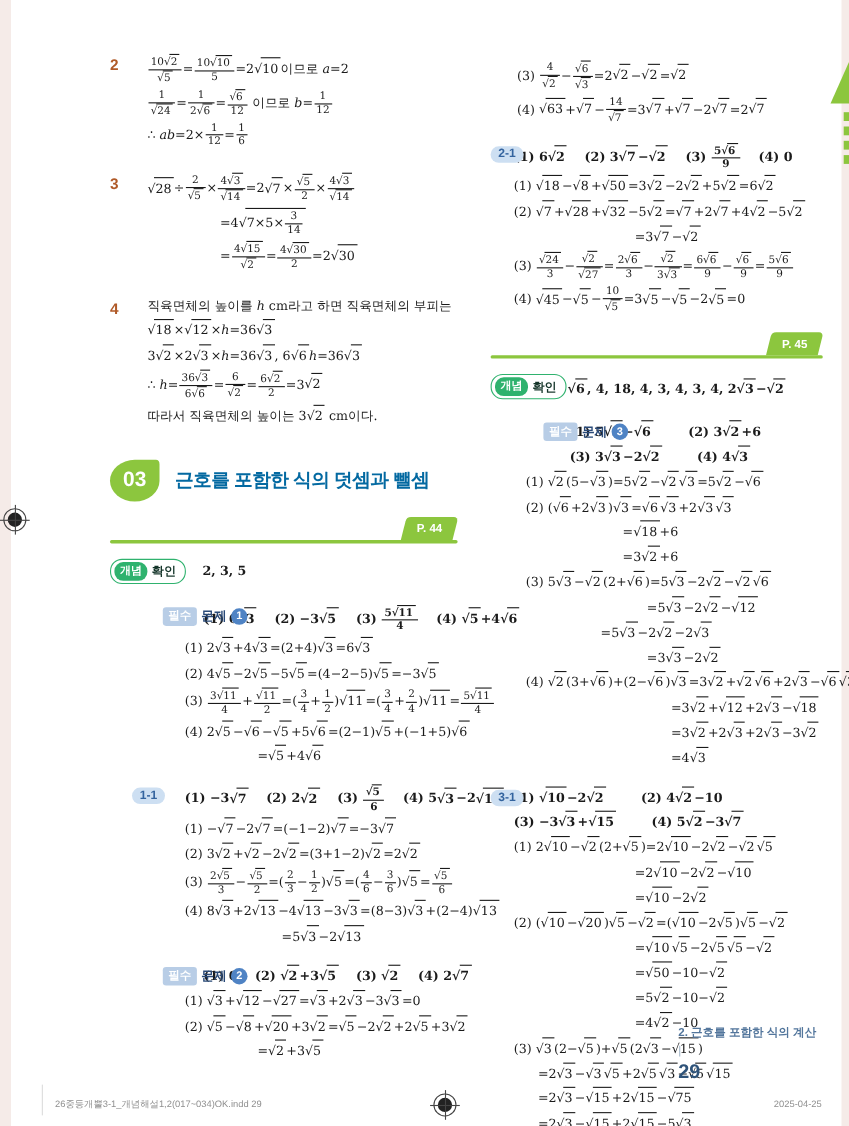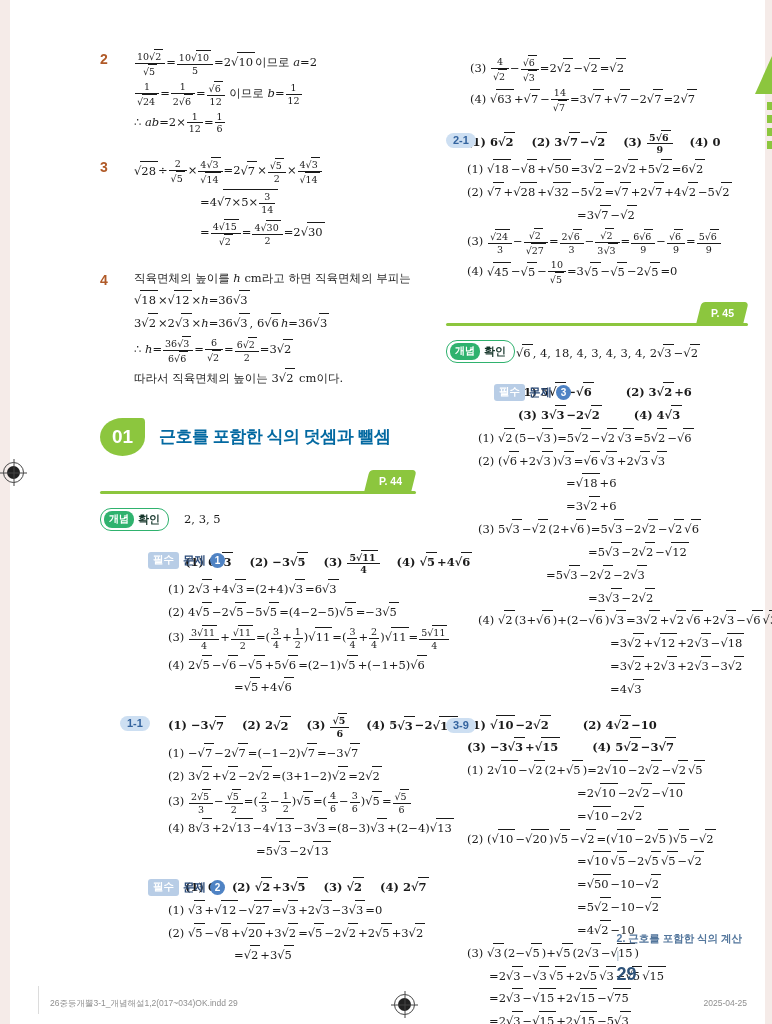--- a/index.html
+++ b/index.html
@@ -44,21 +44,21 @@
   .ptag{align-self:flex-end;background:var(--green,#8cc63e);transform:skewX(-14deg);
         border-radius:4px 4px 0 0;padding:1px 12px 2px;margin-right:2px;}
   .ptag-t{display:inline-block;transform:skewX(14deg);color:#fff;font-weight:bold;font-size:10.5px;}
   .rline{height:3px;background:var(--green,#8cc63e);border-radius:2px;}
 
   .concept{min-height:24px;margin:4px 0 18px;}
   .cpill{display:inline-flex;align-items:center;border:1.3px solid var(--cgreen,#2fb26e);
          border-radius:11px;padding:2px 8px 2px 3px;gap:4px;position:absolute;left:0;top:0;background:#fff;}
   .cA{background:var(--cgreen,#2fb26e);color:#fff;font-size:10px;font-weight:bold;padding:1px 5px 2px;border-radius:8px;}
   .cB{color:#15352a;font-size:11px;font-weight:800;}
-  .cvalue{margin-left:84px;padding-top:4px;font-weight:400;}
+  .cvalue{margin-left:84px;padding-top:4px;font-weight:700;}
   .col-right .cvalue{margin-left:70px;}
 
   .plabel{position:absolute;left:0;top:2px;display:flex;align-items:center;gap:4px;padding-left:48px;}
   .chipA{background:var(--chip-bg,#b8cde6);color:#fff;font-size:10.5px;font-weight:bold;padding:1px 5px 2px;border-radius:3px;}
   .chipB{color:var(--blue-dark,#2a4a78);font-weight:bold;font-size:11.5px;}
   .pnum{display:inline-flex;width:15px;height:15px;border-radius:50%;background:var(--circle-blue,#4f83c4);
         color:#fff;font-size:10px;font-weight:bold;align-items:center;justify-content:center;}
   .pcontent{margin-left:68px;}
   .col-right .pcontent{margin-left:32px;}
 
@@ -127,21 +127,21 @@
         <div class="numlbl">4</div>
         <div class="numcontent">
           <div class="m line">직육면체의 높이를 <span class="vr">h</span> cm라고 하면 직육면체의 부피는</div>
           <div class="m line"><span class="sq"><span class="rx">√</span><span class="rd">18</span></span>×<span class="sq"><span class="rx">√</span><span class="rd">12</span></span>×<span class="vr">h</span>=36<span class="sq"><span class="rx">√</span><span class="rd">3</span></span></div>
           <div class="m line">3<span class="sq"><span class="rx">√</span><span class="rd">2</span></span>×2<span class="sq"><span class="rx">√</span><span class="rd">3</span></span>×<span class="vr">h</span>=36<span class="sq"><span class="rx">√</span><span class="rd">3</span></span>, 6<span class="sq"><span class="rx">√</span><span class="rd">6</span></span><span class="vr">h</span>=36<span class="sq"><span class="rx">√</span><span class="rd">3</span></span></div>
           <div class="m line">∴ <span class="vr">h</span>=<span class="fr"><span class="fn">36<span class="sq"><span class="rx">√</span><span class="rd">3</span></span></span><span class="fd">6<span class="sq"><span class="rx">√</span><span class="rd">6</span></span></span></span>=<span class="fr"><span class="fn">6</span><span class="fd"><span class="sq"><span class="rx">√</span><span class="rd">2</span></span></span></span>=<span class="fr"><span class="fn">6<span class="sq"><span class="rx">√</span><span class="rd">2</span></span></span><span class="fd">2</span></span>=3<span class="sq"><span class="rx">√</span><span class="rd">2</span></span></div>
           <div class="m line">따라서 직육면체의 높이는 3<span class="sq"><span class="rx">√</span><span class="rd">2</span></span> cm이다.</div>
         </div>
       </div>
       <div class="blk section">
-        <div class="badge">01</div>
+        <div class="badge">03</div>
         <div class="stitle">근호를 포함한 식의 덧셈과 뺄셈</div>
       </div>
       <div class="blk rulewrap">
         <div class="ptag"><span class="ptag-t">P. 44</span></div>
         <div class="rline"></div>
       </div>
       <div class="blk concept">
         <span class="cpill">
           <span class="cA">개념</span>
           <span class="cB">확인</span>
@@ -234,21 +234,21 @@
           <div class="m line" style="margin-left: 110px;">=5<span class="sq"><span class="rx">√</span><span class="rd">3</span></span>−2<span class="sq"><span class="rx">√</span><span class="rd">2</span></span>−<span class="sq"><span class="rx">√</span><span class="rd">12</span></span></div>
           <div class="m line" style="margin-left: 68px;">=5<span class="sq"><span class="rx">√</span><span class="rd">3</span></span>−2<span class="sq"><span class="rx">√</span><span class="rd">2</span></span>−2<span class="sq"><span class="rx">√</span><span class="rd">3</span></span></div>
           <div class="m line" style="margin-left: 110px;">=3<span class="sq"><span class="rx">√</span><span class="rd">3</span></span>−2<span class="sq"><span class="rx">√</span><span class="rd">2</span></span></div>
           <div class="m line">(4) <span class="sq"><span class="rx">√</span><span class="rd">2</span></span>(3+<span class="sq"><span class="rx">√</span><span class="rd">6</span></span>)+(2−<span class="sq"><span class="rx">√</span><span class="rd">6</span></span>)<span class="sq"><span class="rx">√</span><span class="rd">3</span></span>=3<span class="sq"><span class="rx">√</span><span class="rd">2</span></span>+<span class="sq"><span class="rx">√</span><span class="rd">2</span></span><span class="sq"><span class="rx">√</span><span class="rd">6</span></span>+2<span class="sq"><span class="rx">√</span><span class="rd">3</span></span>−<span class="sq"><span class="rx">√</span><span class="rd">6</span></span><span class="sq"><span class="rx">√</span><span class="rd">3</span></span></div>
           <div class="m line" style="margin-left: 132px;">=3<span class="sq"><span class="rx">√</span><span class="rd">2</span></span>+<span class="sq"><span class="rx">√</span><span class="rd">12</span></span>+2<span class="sq"><span class="rx">√</span><span class="rd">3</span></span>−<span class="sq"><span class="rx">√</span><span class="rd">18</span></span></div>
           <div class="m line" style="margin-left: 132px;">=3<span class="sq"><span class="rx">√</span><span class="rd">2</span></span>+2<span class="sq"><span class="rx">√</span><span class="rd">3</span></span>+2<span class="sq"><span class="rx">√</span><span class="rd">3</span></span>−3<span class="sq"><span class="rx">√</span><span class="rd">2</span></span></div>
           <div class="m line" style="margin-left: 132px;">=4<span class="sq"><span class="rx">√</span><span class="rd">3</span></span></div>
         </div>
       </div>
       <div class="blk sub">
-        <div class="slabel">3-9</div>
+        <div class="slabel">3-1</div>
         <div class="scontent">
           <div class="m line ans">(1) <span class="sq"><span class="rx">√</span><span class="rd">10</span></span>−2<span class="sq"><span class="rx">√</span><span class="rd">2</span></span><span class="tab"></span><span class="tab"></span>(2) 4<span class="sq"><span class="rx">√</span><span class="rd">2</span></span>−10</div>
           <div class="m line ans">(3) −3<span class="sq"><span class="rx">√</span><span class="rd">3</span></span>+<span class="sq"><span class="rx">√</span><span class="rd">15</span></span><span class="tab"></span><span class="tab"></span>(4) 5<span class="sq"><span class="rx">√</span><span class="rd">2</span></span>−3<span class="sq"><span class="rx">√</span><span class="rd">7</span></span></div>
           <div class="m line">(1) 2<span class="sq"><span class="rx">√</span><span class="rd">10</span></span>−<span class="sq"><span class="rx">√</span><span class="rd">2</span></span>(2+<span class="sq"><span class="rx">√</span><span class="rd">5</span></span>)=2<span class="sq"><span class="rx">√</span><span class="rd">10</span></span>−2<span class="sq"><span class="rx">√</span><span class="rd">2</span></span>−<span class="sq"><span class="rx">√</span><span class="rd">2</span></span><span class="sq"><span class="rx">√</span><span class="rd">5</span></span></div>
           <div class="m line" style="margin-left: 110px;">=2<span class="sq"><span class="rx">√</span><span class="rd">10</span></span>−2<span class="sq"><span class="rx">√</span><span class="rd">2</span></span>−<span class="sq"><span class="rx">√</span><span class="rd">10</span></span></div>
           <div class="m line" style="margin-left: 110px;">=<span class="sq"><span class="rx">√</span><span class="rd">10</span></span>−2<span class="sq"><span class="rx">√</span><span class="rd">2</span></span></div>
           <div class="m line">(2) (<span class="sq"><span class="rx">√</span><span class="rd">10</span></span>−<span class="sq"><span class="rx">√</span><span class="rd">20</span></span>)<span class="sq"><span class="rx">√</span><span class="rd">5</span></span>−<span class="sq"><span class="rx">√</span><span class="rd">2</span></span>=(<span class="sq"><span class="rx">√</span><span class="rd">10</span></span>−2<span class="sq"><span class="rx">√</span><span class="rd">5</span></span>)<span class="sq"><span class="rx">√</span><span class="rd">5</span></span>−<span class="sq"><span class="rx">√</span><span class="rd">2</span></span></div>
           <div class="m line" style="margin-left: 110px;">=<span class="sq"><span class="rx">√</span><span class="rd">10</span></span><span class="sq"><span class="rx">√</span><span class="rd">5</span></span>−2<span class="sq"><span class="rx">√</span><span class="rd">5</span></span><span class="sq"><span class="rx">√</span><span class="rd">5</span></span>−<span class="sq"><span class="rx">√</span><span class="rd">2</span></span></div>
           <div class="m line" style="margin-left: 110px;">=<span class="sq"><span class="rx">√</span><span class="rd">50</span></span>−10−<span class="sq"><span class="rx">√</span><span class="rd">2</span></span></div>
           <div class="m line" style="margin-left: 110px;">=5<span class="sq"><span class="rx">√</span><span class="rd">2</span></span>−10−<span class="sq"><span class="rx">√</span><span class="rd">2</span></span></div>

